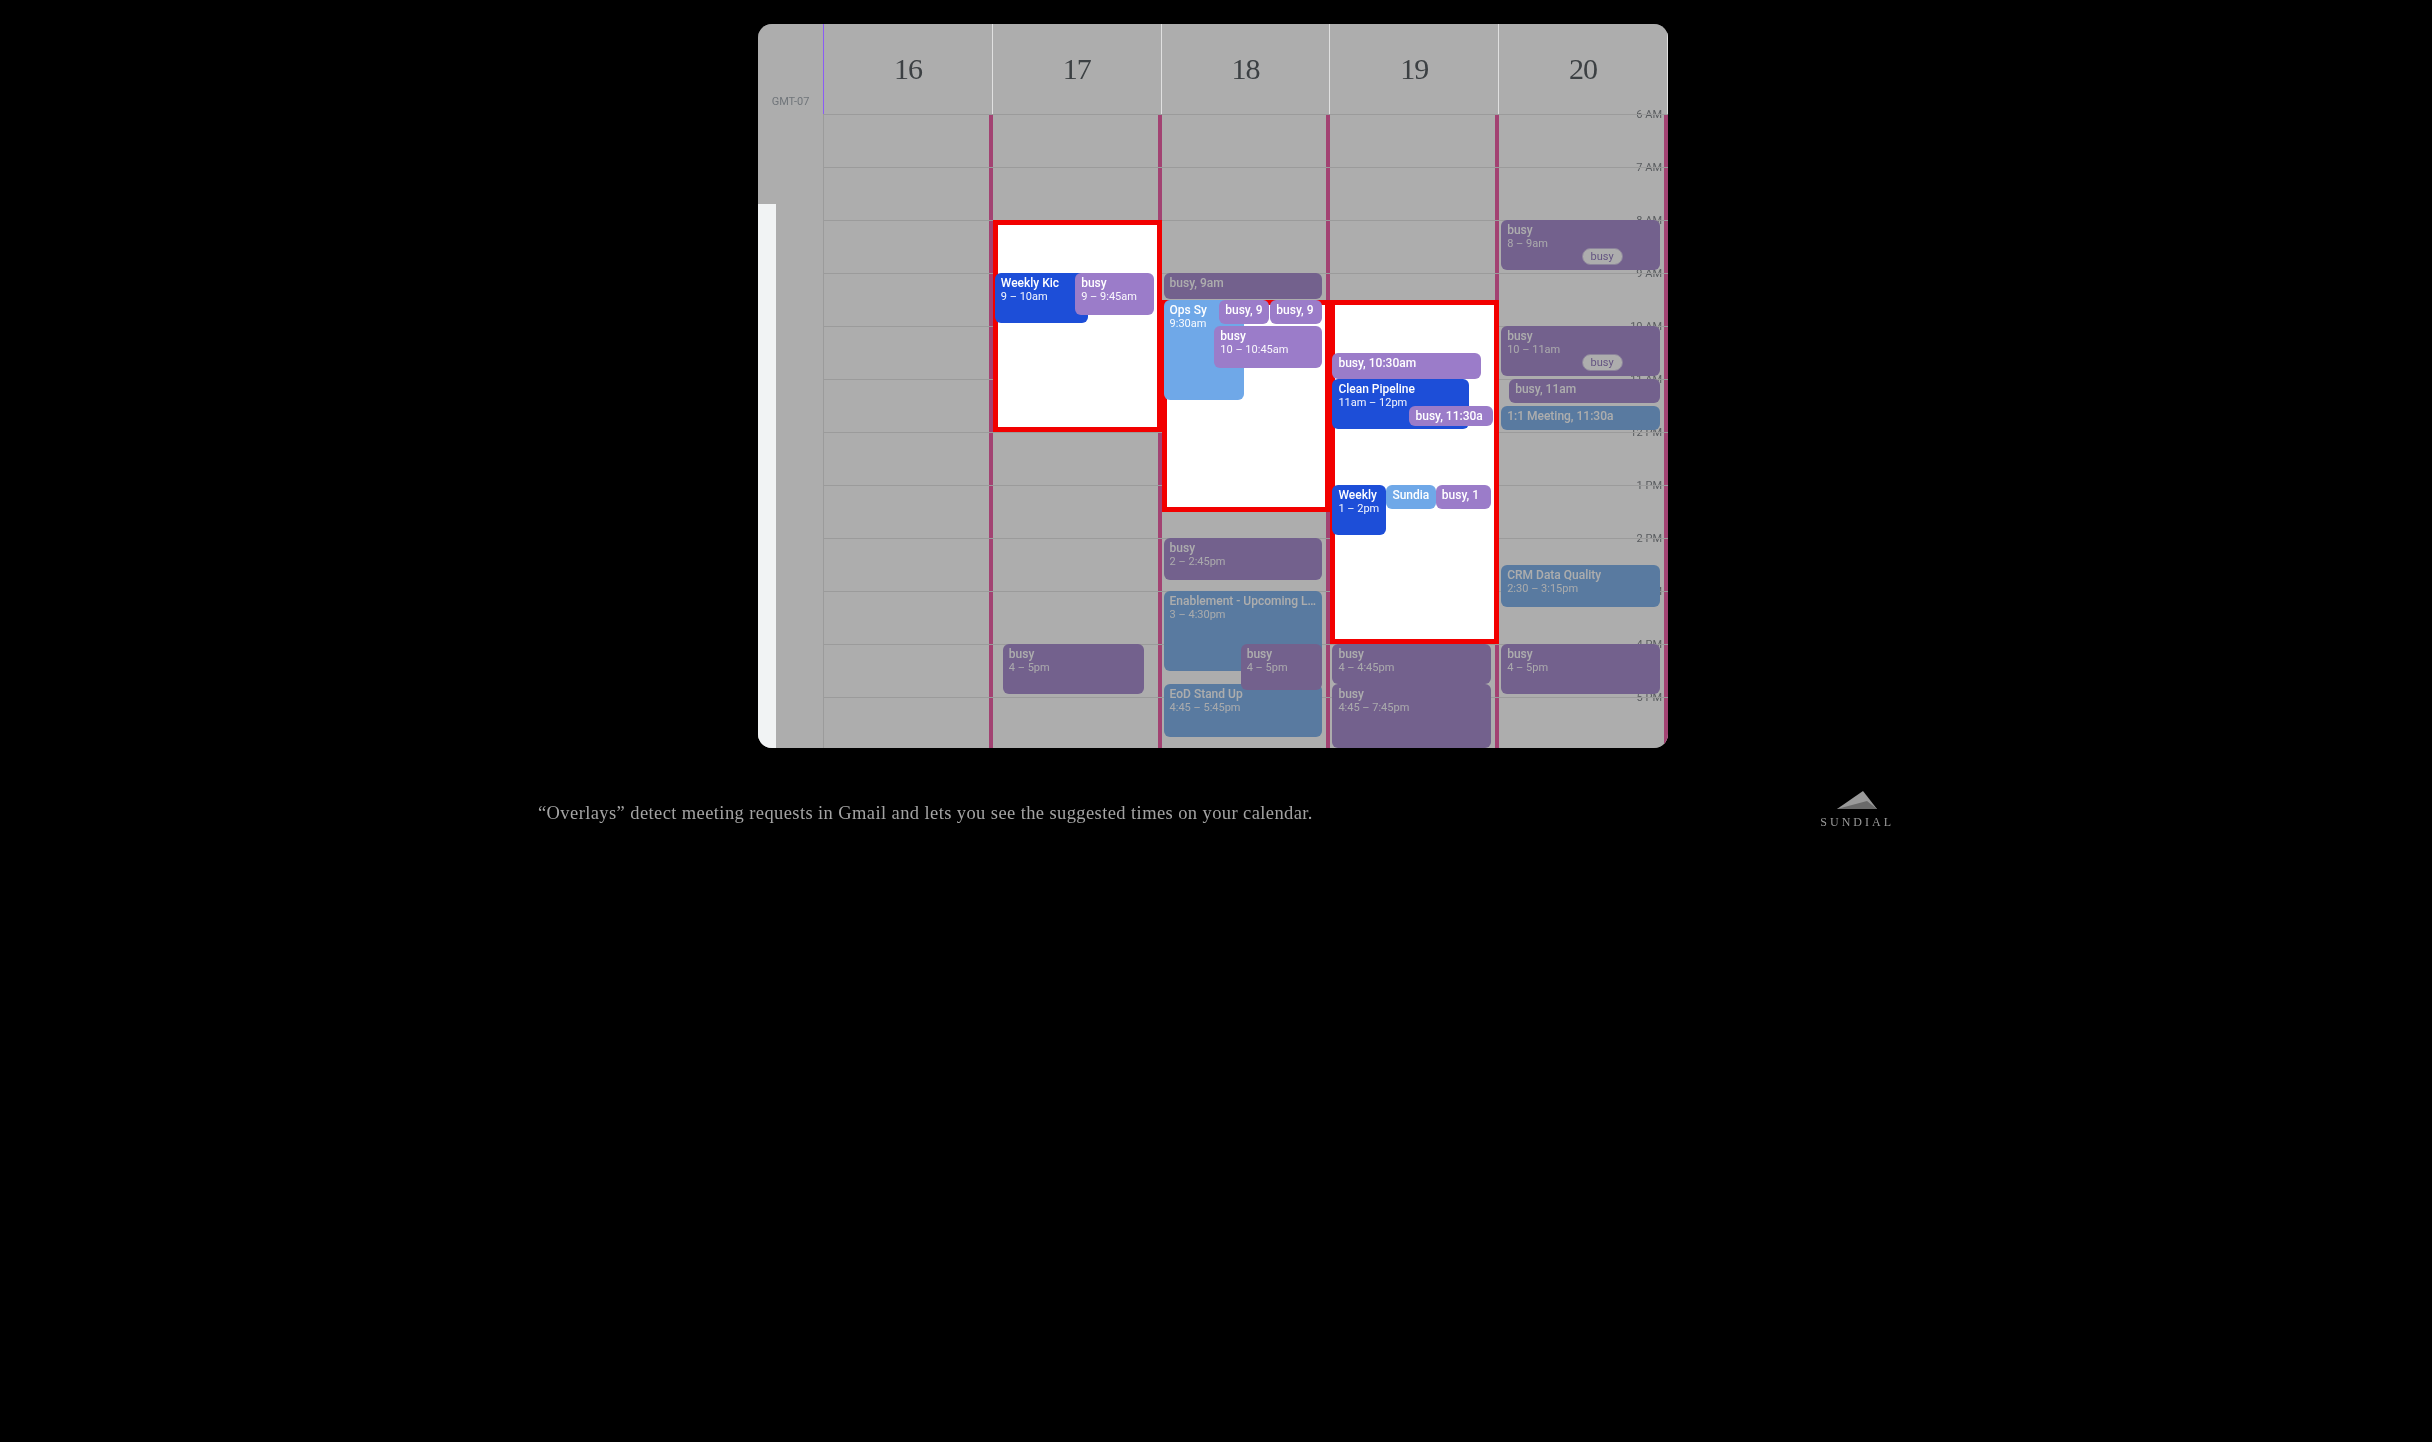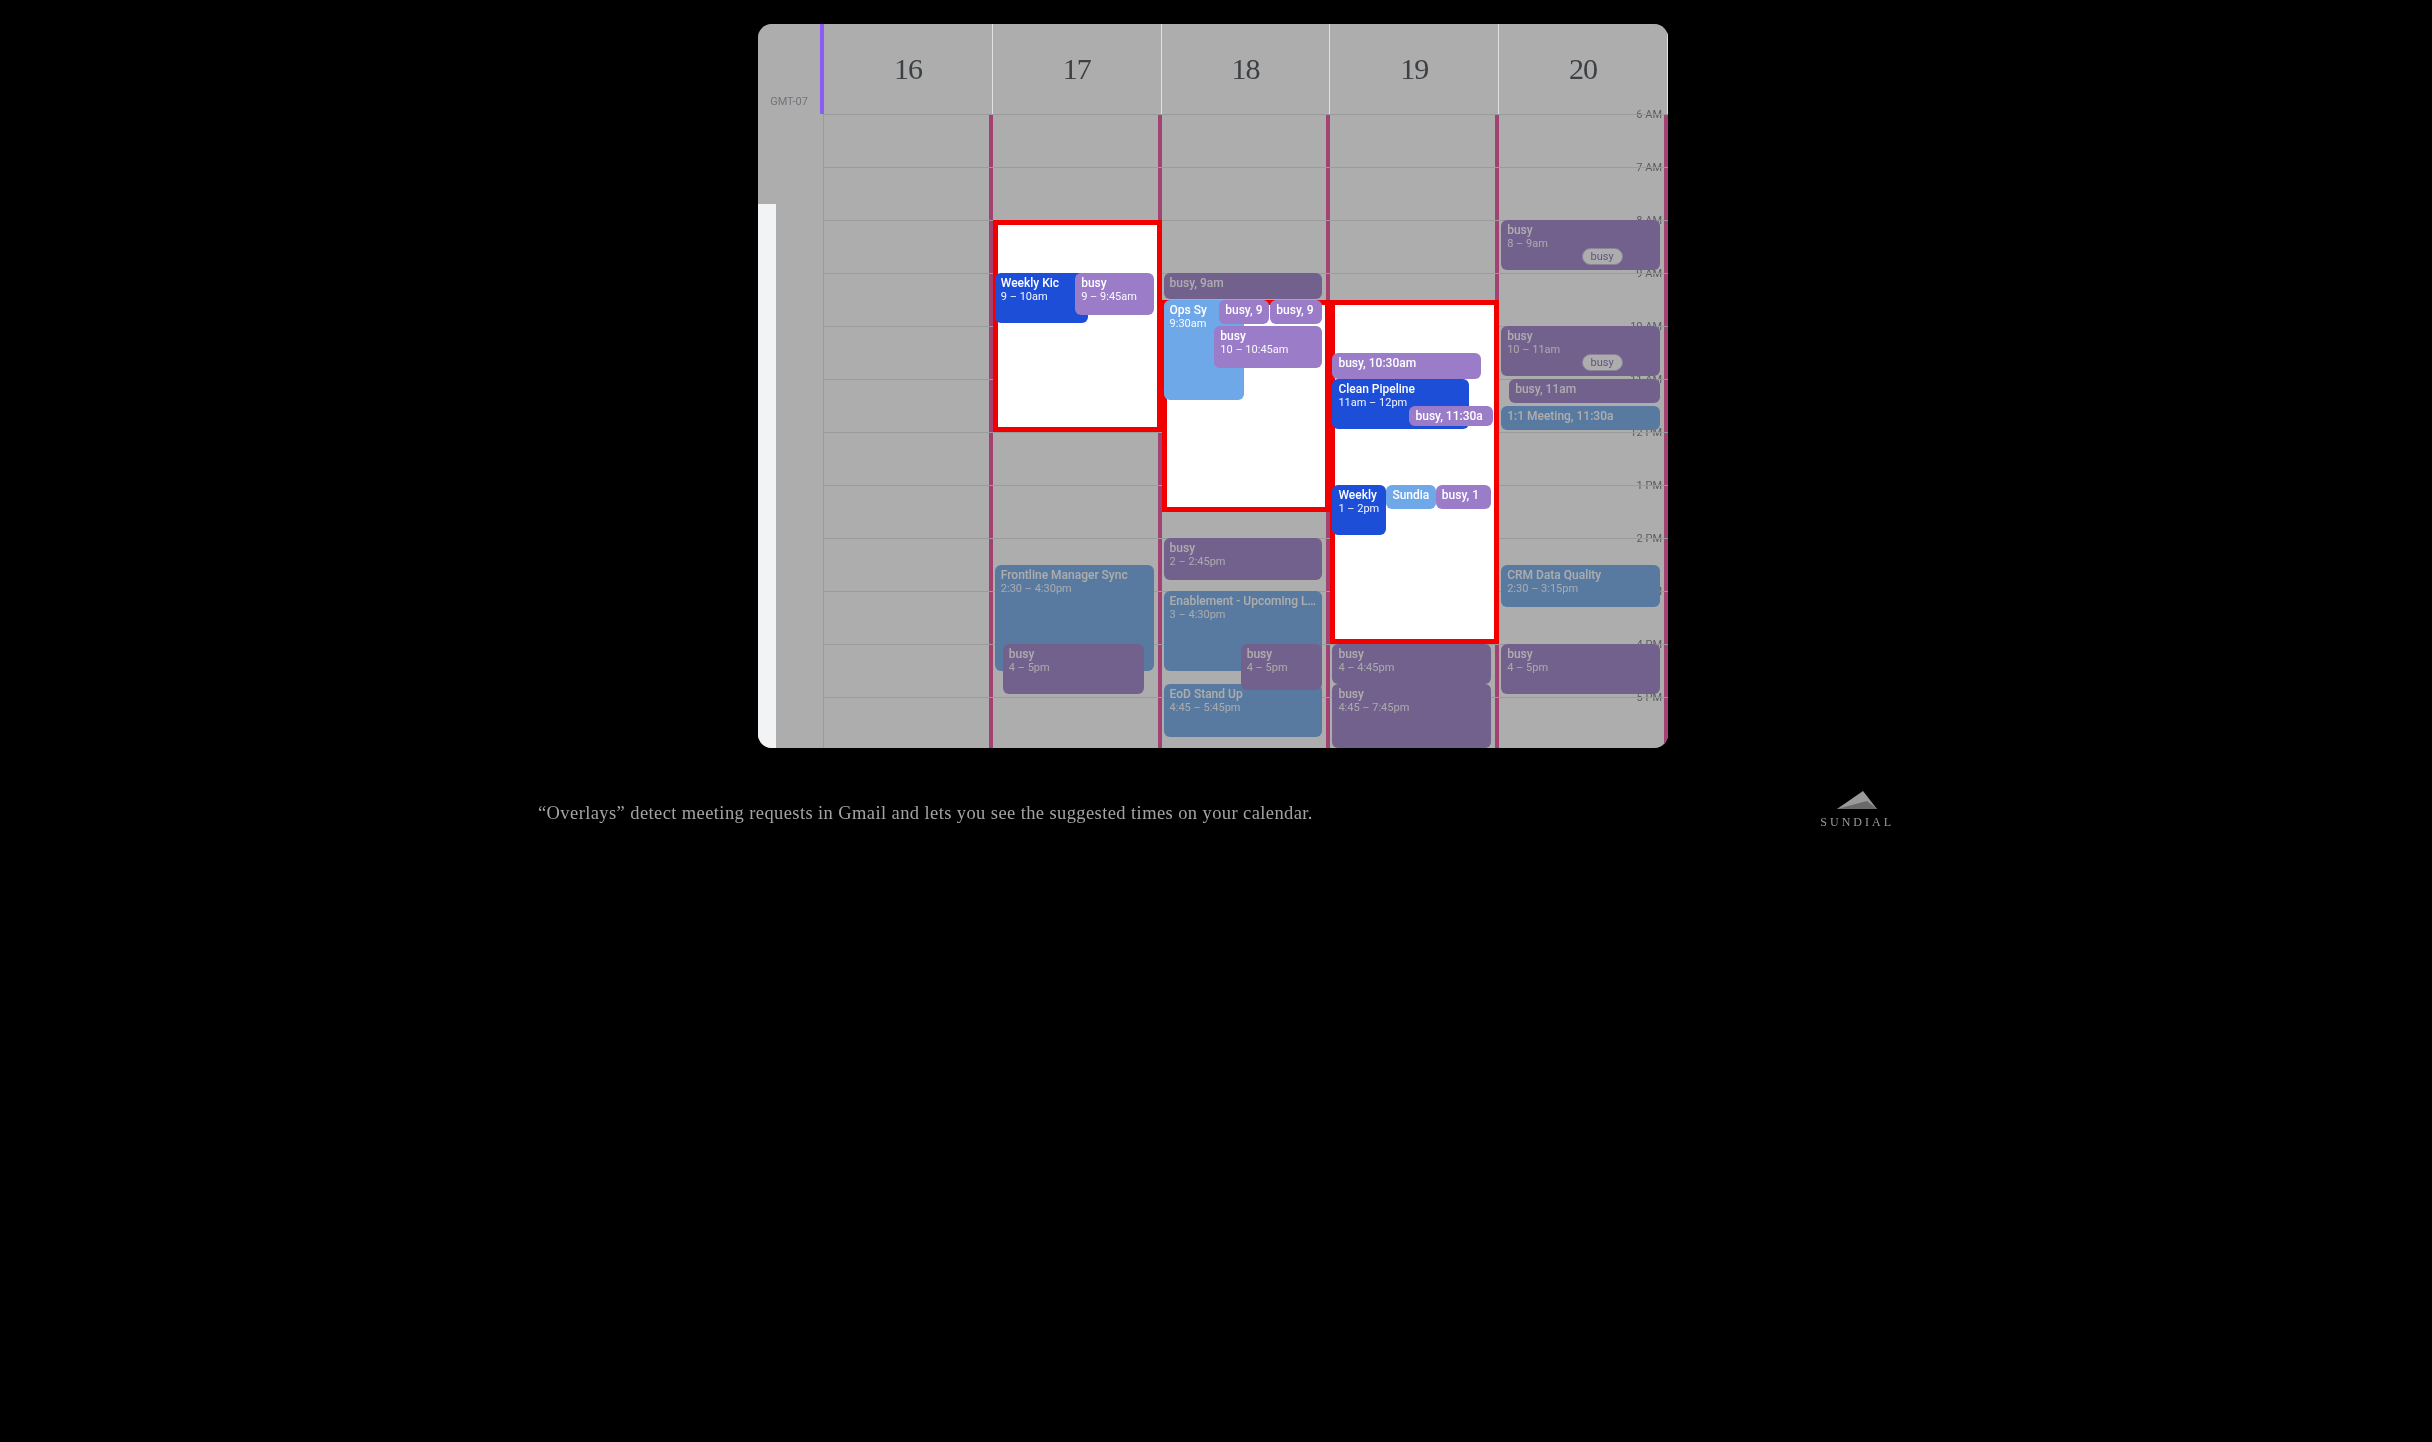--- a/index.html
+++ b/index.html
@@ -42,21 +42,21 @@
     z-index: 60;
   }
   .tz-cell {
     width: 66px;
     display: flex;
     align-items: flex-end;
     justify-content: center;
     font-size: 11px;
     color: #70757a;
     padding-bottom: 6px;
-    border-right: 4px solid #8b5cf6;
+    border-right: 1px solid #8b5cf6;
     position: relative;
   }
   .day-cell {
     flex: 1;
     display: flex;
     flex-direction: column;
     align-items: center;
     justify-content: center;
     border-right: 1px solid #e0e0e0;
     position: relative;
@@ -223,24 +223,20 @@
 
         <div class="day-col">
           <div class="event blue" style="top:159px;height:50px;left:2px;right:42%;">
             <div class="title">Weekly Kic</div>
             <div class="time">9 – 10am</div>
           </div>
           <div class="event purple" style="top:159px;height:42px;left:50%;right:4px;">
             <div class="title">busy</div>
             <div class="time">9 – 9:45am</div>
           </div>
-          <div class="event bluedim" style="top:450.5px;height:106px;left:2px;right:4px;">
-            <div class="title">Frontline Manager Sync</div>
-            <div class="time">2:30 – 4:30pm</div>
-          </div>
           <div class="event purple" style="top:530px;height:50px;left:10px;right:14px;z-index:15;">
             <div class="title">busy</div>
             <div class="time">4 – 5pm</div>
           </div>
         </div>
 
         <div class="day-col">
           <div class="event purple" style="top:159px;height:26px;left:2px;right:4px;">
             <div class="title">busy, 9am</div>
           </div>

